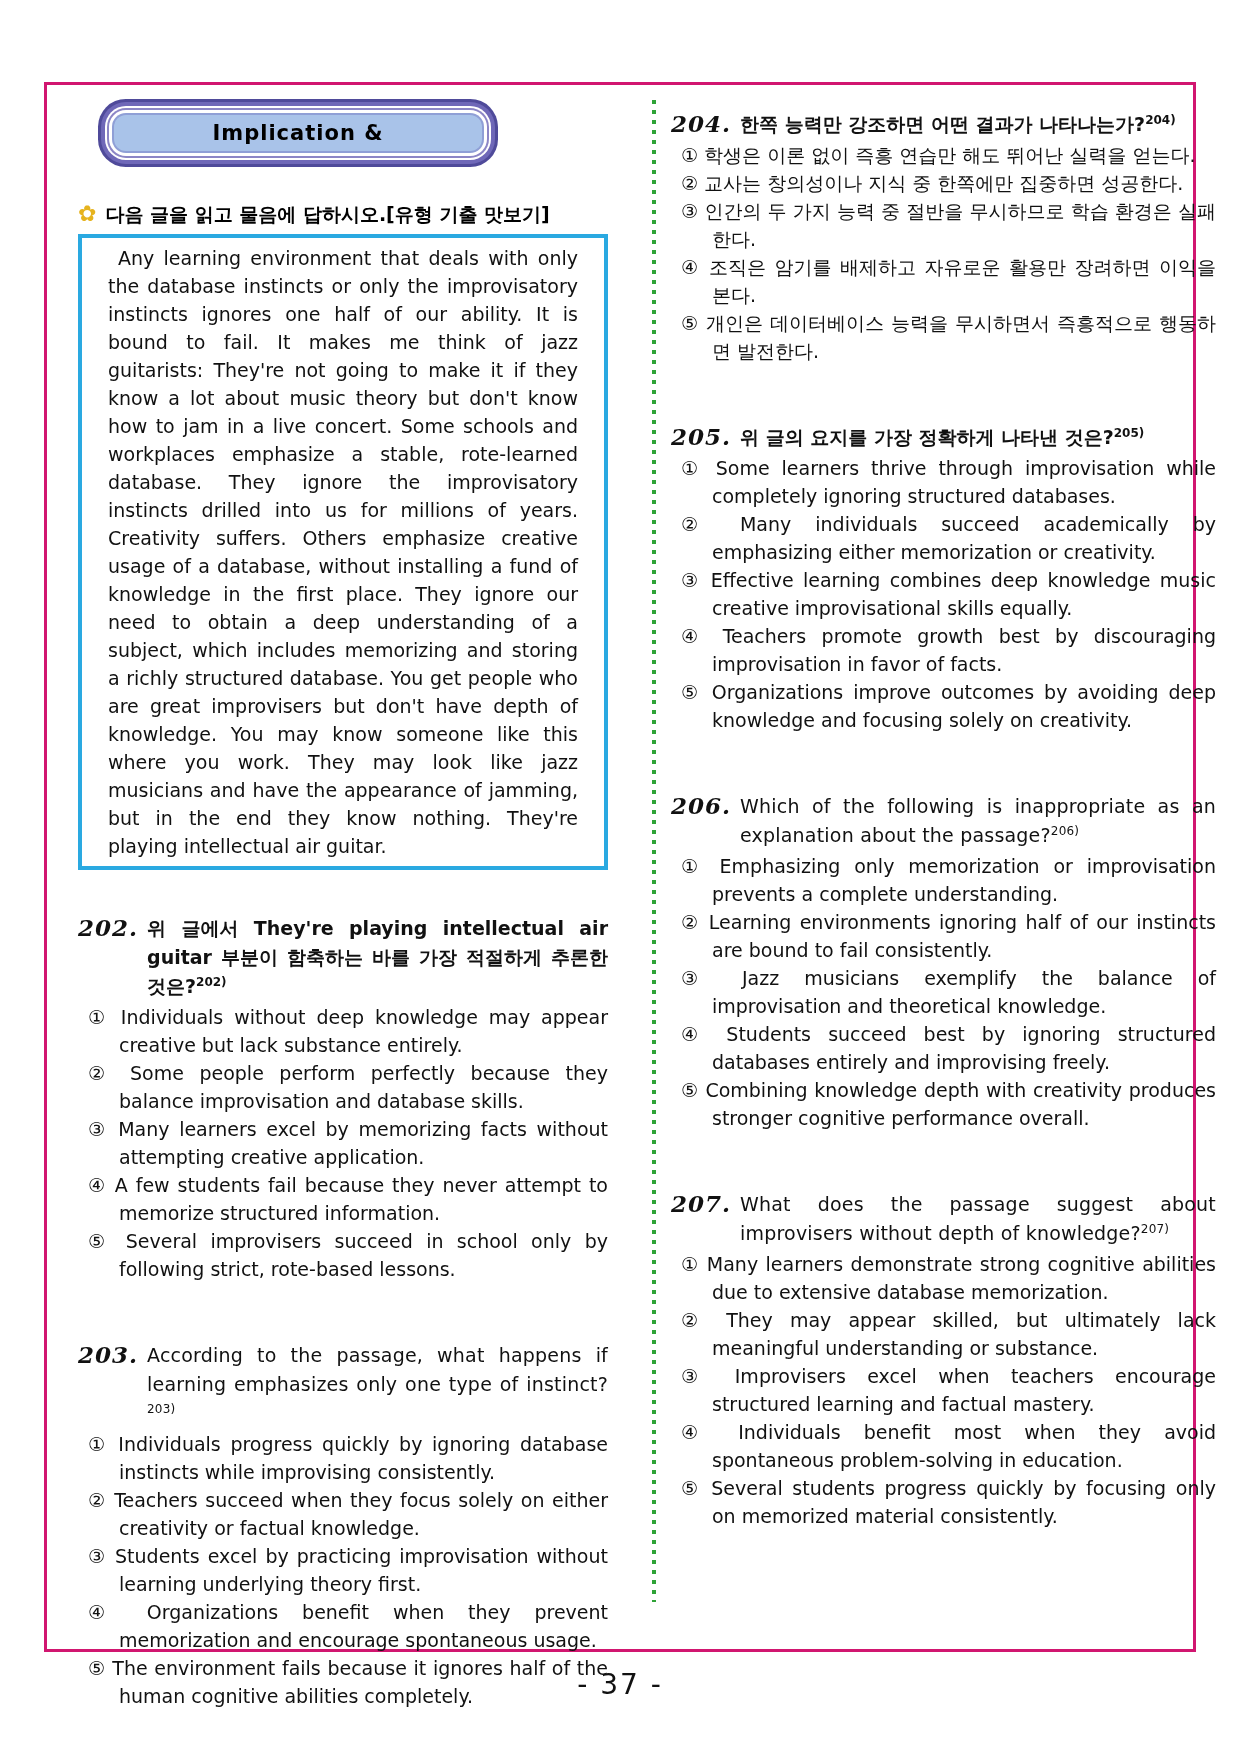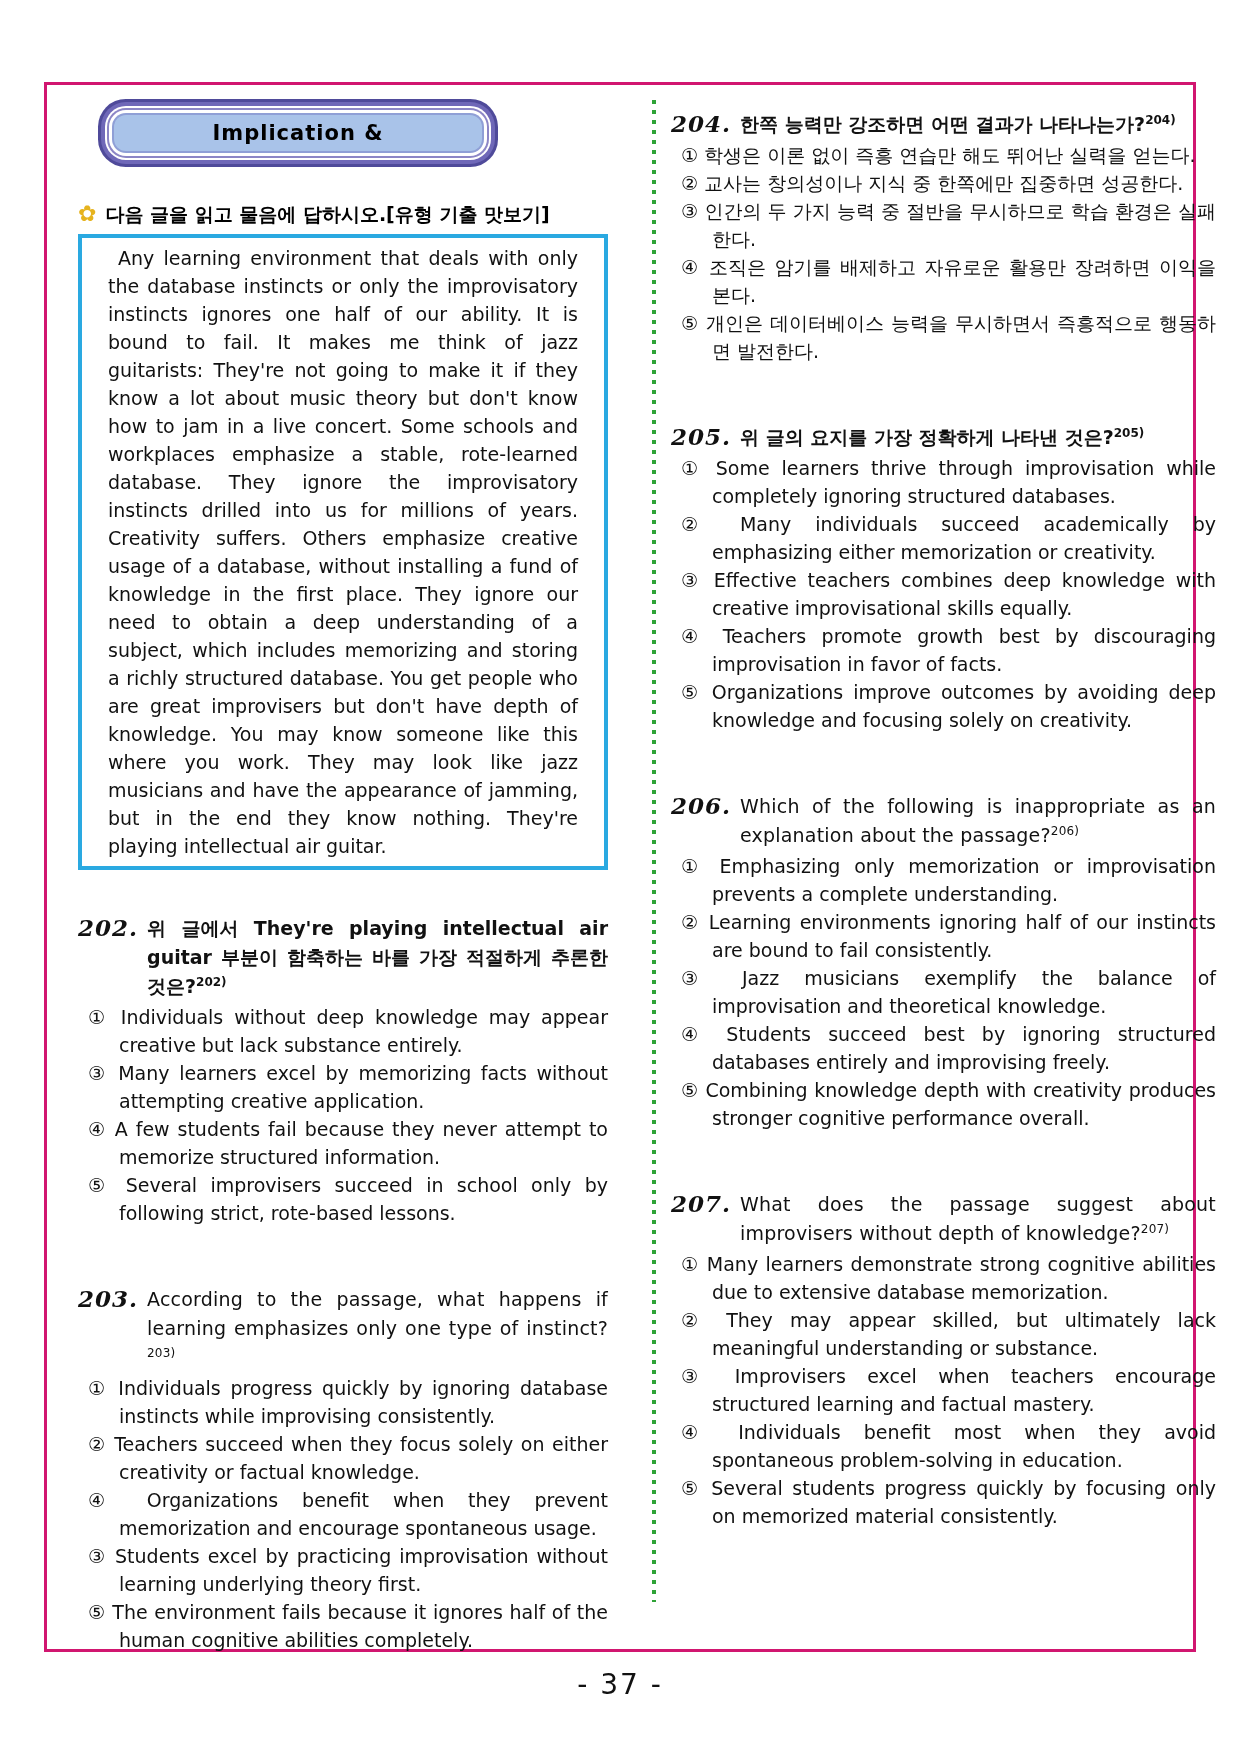--- a/index.html
+++ b/index.html
@@ -166,36 +166,37 @@
       <p>Any learning environment that deals with only the database instincts or only the improvisatory instincts ignores one half of our ability. It is bound to fail. It makes me think of jazz guitarists: They're not going to make it if they know a lot about music theory but don't know how to jam in a live concert. Some schools and workplaces emphasize a stable, rote-learned database. They ignore the improvisatory instincts drilled into us for millions of years. Creativity suffers. Others emphasize creative usage of a database, without installing a fund of knowledge in the first place. They ignore our need to obtain a deep understanding of a subject, which includes memorizing and storing a richly structured database. You get people who are great improvisers but don't have depth of knowledge. You may know someone like this where you work. They may look like jazz musicians and have the appearance of jamming, but in the end they know nothing. They're playing intellectual air guitar.</p>
     </div>
 
     <section class="question first">
       <div class="q-head">
         <span class="q-num">202.</span>
         <p class="q-stem ko"><span>위 글에서 They're playing intellectual air guitar 부분이 함축하는 바를 가장 적절하게 추론한 것은?</span><sup class="q-ref">202)</sup></p>
       </div>
       <ul class="options">
         <li><span class="marker">①</span> <span>Individuals without deep knowledge may appear creative but lack substance entirely.</span></li>
+        <li><span class="marker">②</span> <span>Some people perform perfectly because they balance improvisation and database skills.</span></li>
         <li><span class="marker">③</span> <span>Many learners excel by memorizing facts without attempting creative application.</span></li>
         <li><span class="marker">④</span> <span>A few students fail because they never attempt to memorize structured information.</span></li>
         <li><span class="marker">⑤</span> <span>Several improvisers succeed in school only by following strict, rote-based lessons.</span></li>
       </ul>
     </section>
 
     <section class="question">
       <div class="q-head">
         <span class="q-num">203.</span>
         <p class="q-stem en"><span>According to the passage, what happens if learning emphasizes only one type of instinct?</span><sup class="q-ref">203)</sup></p>
       </div>
       <ul class="options">
         <li><span class="marker">①</span> <span>Individuals progress quickly by ignoring database instincts while improvising consistently.</span></li>
         <li><span class="marker">②</span> <span>Teachers succeed when they focus solely on either creativity or factual knowledge.</span></li>
+        <li><span class="marker">③</span> <span>Students excel by practicing improvisation without learning underlying theory first.</span></li>
         <li><span class="marker">④</span> <span>Organizations benefit when they prevent memorization and encourage spontaneous usage.</span></li>
-        <li><span class="marker">③</span> <span>Students excel by practicing improvisation without learning underlying theory first.</span></li>
         <li><span class="marker">⑤</span> <span>The environment fails because it ignores half of the human cognitive abilities completely.</span></li>
       </ul>
     </section>
 
   </div>
 
   <div class="divider"></div>
 
   <div class="col-right">
 
@@ -214,21 +215,21 @@
     </section>
 
     <section class="question">
       <div class="q-head">
         <span class="q-num">205.</span>
         <p class="q-stem ko"><span>위 글의 요지를 가장 정확하게 나타낸 것은?</span><sup class="q-ref">205)</sup></p>
       </div>
       <ul class="options">
         <li><span class="marker">①</span> <span>Some learners thrive through improvisation while completely ignoring structured databases.</span></li>
         <li><span class="marker">②</span> <span>Many individuals succeed academically by emphasizing either memorization or creativity.</span></li>
-        <li><span class="marker">③</span> <span>Effective teachers combines deep knowledge with creative improvisational skills equally.</span></li>
+        <li><span class="marker">③</span> <span>Effective learning combines deep knowledge music creative improvisational skills equally.</span></li>
         <li><span class="marker">④</span> <span>Teachers promote growth best by discouraging improvisation in favor of facts.</span></li>
         <li><span class="marker">⑤</span> <span>Organizations improve outcomes by avoiding deep knowledge and focusing solely on creativity.</span></li>
       </ul>
     </section>
 
     <section class="question">
       <div class="q-head">
         <span class="q-num">206.</span>
         <p class="q-stem en"><span>Which of the following is inappropriate as an explanation about the passage?</span><sup class="q-ref">206)</sup></p>
       </div>

